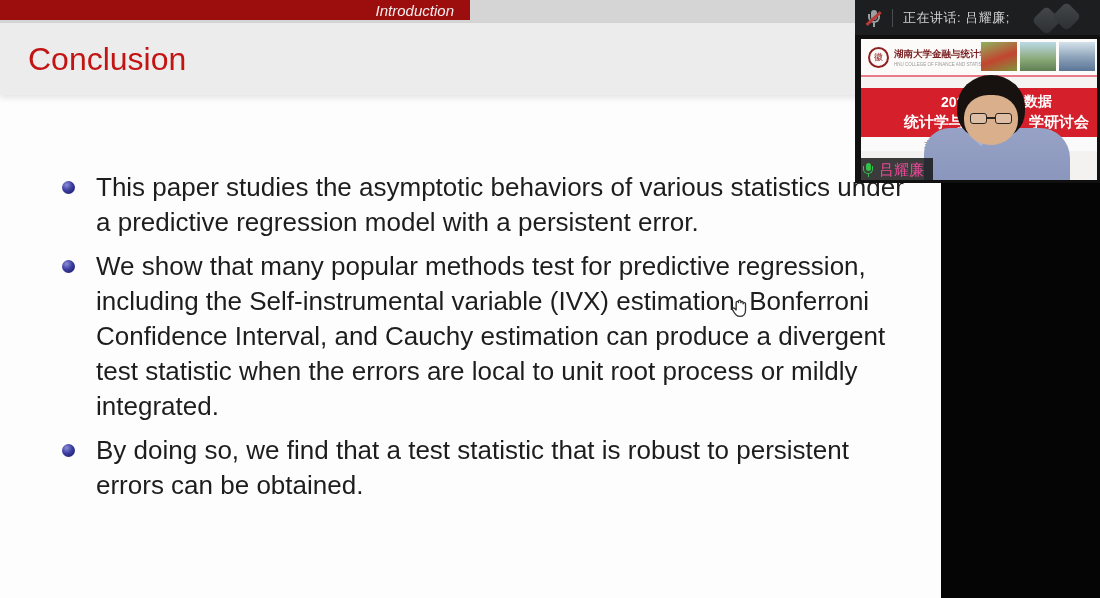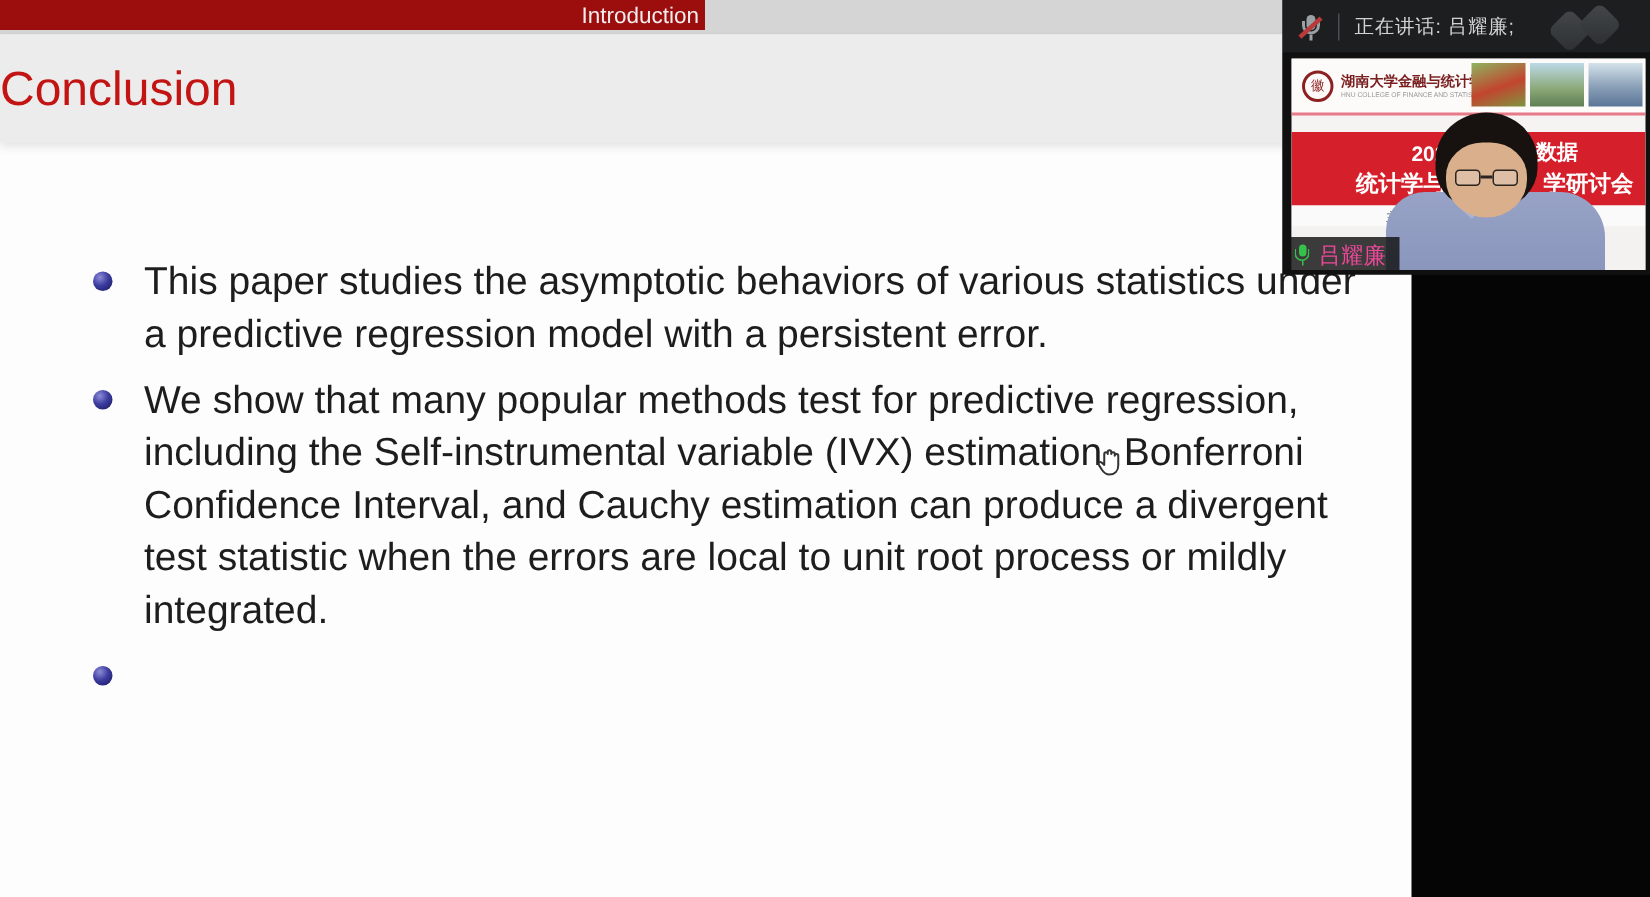--- a/index.html
+++ b/index.html
@@ -4,25 +4,25 @@
 <style>
   * { margin:0; padding:0; box-sizing:border-box; }
   html,body { width:1100px; height:598px; overflow:hidden; background:#030303;
               font-family:"Liberation Sans", sans-serif; }
   .stage { position:relative; width:1100px; height:598px; background:#050505; }
 
   
   .slide { position:absolute; left:0; top:0; width:941px; height:598px; background:#fdfdfd; }
   .topbar { position:absolute; left:0; top:0; width:941px; height:23px; background:#d5d5d5; }
   .topbar-red { position:absolute; left:0; top:0; width:470px; height:20px; background:#9c0e0e;
-                display:flex; align-items:center; justify-content:flex-end; padding-right:4px; }
+                display:flex; align-items:center; justify-content:flex-end; padding-right:16px;font-style:italic; }
   .nav-label { color:#f3eded; font-size:15px; }
   .slide-header { position:absolute; left:0; top:23px; width:941px; height:72px; background:#ececec;
                   box-shadow:0 3px 6px rgba(0,0,0,0.10); display:flex; align-items:center; }
-  .slide-title { color:#c31414; font-size:32px; font-weight:400; }
+  .slide-title { color:#c31414; font-size:32px; padding-left:28px; font-weight:400; }
   .content { position:absolute; left:62px; top:170px; width:860px; }
   .bullet-item { display:flex; margin-bottom:9px; }
   .ball { flex:0 0 13px; width:13px; height:13px; border-radius:50%; margin-top:11px;
           background:radial-gradient(circle at 35% 30%, #8c8cd8 0%, #3d3da0 45%, #14145e 100%); }
   .btext { margin-left:21px; color:#1d1d1d; font-size:26px; line-height:35px; white-space:pre-line; }
 
   
   .cursor { position:absolute; left:731px; top:298px; width:17px; height:20px; }
 
   
@@ -122,20 +122,22 @@
       <div class="bullet-item">
         <span class="ball"></span>
         <span class="btext">We show that many popular methods test for predictive regression,
 including the Self-instrumental variable (IVX) estimation, Bonferroni
 Confidence Interval, and Cauchy estimation can produce a divergent
 test statistic when the errors are local to unit root process or mildly
 integrated.</span>
       </div>
       <div class="bullet-item">
         <span class="ball"></span>
+        <span class="btext">By doing so, we find that a test statistic that is robust to persistent
+errors can be obtained.</span>
       </div>
     </div>
   </div>
 
   <div class="cursor">
     <svg width="17" height="20" viewBox="0 0 20 24">
       <path d="M6 13 V5.5 a1.4 1.4 0 0 1 2.8 0 V4 a1.4 1.4 0 0 1 2.8 0 v1.6 a1.4 1.4 0 0 1 2.8 0 V7 a1.4 1.4 0 0 1 2.8 0 v7.6 c0 4.5-2.8 7.4-7 7.4 -3.2 0-4.6-1.4-6.2-4 l-2.3-3.7 c-0.9-1.4 0.8-2.9 2.1-1.9 l2.2 1.9 z" fill="#ffffff" stroke="#333333" stroke-width="1.6" stroke-linejoin="round"></path>
     </svg>
   </div>
 

